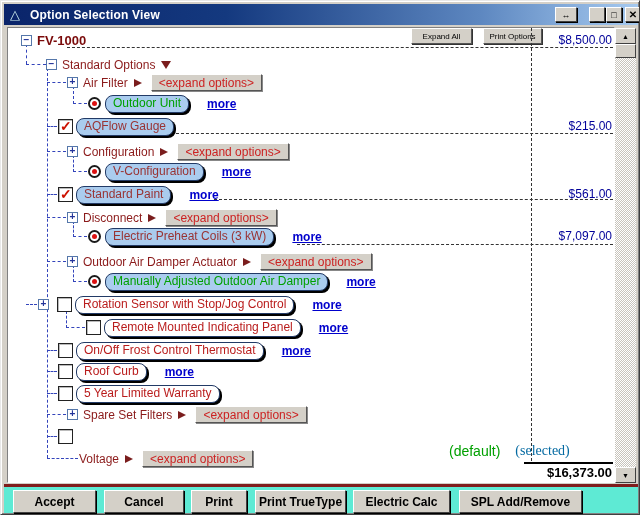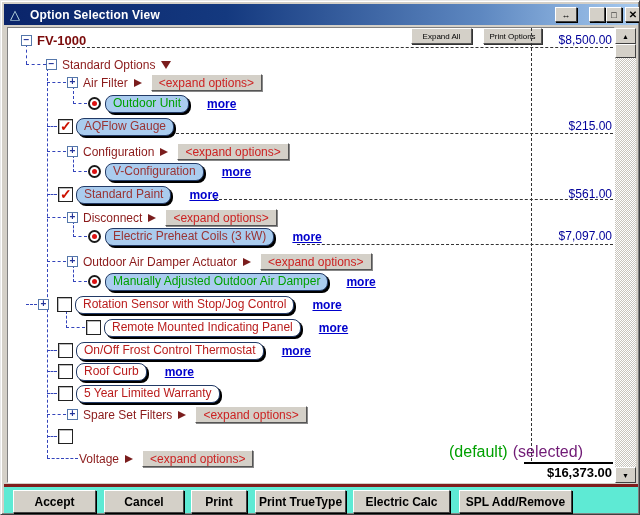--- a/index.html
+++ b/index.html
@@ -96,23 +96,23 @@
     line-height:15px;background:#aaccee;box-shadow:2px 2px 0 #000;cursor:default;}
   .state-default{color:#00a000;}
   .state-selected{color:#993333;}
   .state-available{color:#b91c1c;background:#fff;}
   .expandbtn{margin-left:9px;height:17px;background:#d4d0c8;color:#cc2222;font-size:12px;
     font-family:"Liberation Sans",sans-serif;border:1px solid;border-color:#fff #555 #555 #fff;
     box-shadow:1px 1px 0 #888;padding:0 7px;white-space:nowrap;}
   .more{margin-left:18px;color:#0000cc;text-decoration:underline;font-weight:bold;cursor:pointer;white-space:nowrap;}
   .price{position:absolute;right:2px;top:3px;color:#000099;font-size:12px;}
   
-  .legend{position:absolute;left:441px;top:415px;display:flex;gap:5px;font-size:16px;}
+  .legend{position:absolute;left:441px;top:415px;display:flex;gap:15px;font-size:14px;}
   .legend .ldefault{color:#00a000;}
-  .legend .lselected{color:#701a75;}
+  .legend .lselected{color:#0369a1;font-family:Liberation Serif, serif;}
   .total-rule{position:absolute;left:516px;top:434px;width:89px;height:2px;background:#000;}
   .total{position:absolute;right:2px;top:437px;font-size:13px;font-weight:bold;color:#000;}
   
   .vscroll{position:absolute;left:614px;top:27px;width:21px;height:455px;
     background-color:#c8c4bc;
     background-image:linear-gradient(45deg,#fff 25%,transparent 25%,transparent 75%,#fff 75%),
                      linear-gradient(45deg,#fff 25%,transparent 25%,transparent 75%,#fff 75%);
     background-size:2px 2px;background-position:0 0,1px 1px;}
   .sbtn{position:absolute;left:0;width:21px;height:16px;background:#d4d0c8;
     border:1px solid;border-color:#fff #404040 #404040 #fff;box-shadow:1px 1px 0 #000 inset 0 0;
@@ -125,21 +125,21 @@
   .footer{position:absolute;left:3px;top:483px;width:634px;height:29px;background:#5eead4;
     border-top:3px solid #7f1d1d;}
   .fbtn{position:absolute;top:3px;height:23px;background:#d4d0c8;color:#000;font-weight:bold;
     font-size:12px;font-family:"Liberation Sans",sans-serif;border:1px solid;
     border-color:#fff #404040 #404040 #fff;box-shadow:1px 1px 0 #000;padding:0;}
   #fb-accept{left:9px;width:83px;}
   #fb-cancel{left:100px;width:80px;}
   #fb-print{left:187px;width:56px;}
   #fb-print-truetype{left:251px;width:91px;}
   #fb-electric-calc{left:349px;width:97px;}
-  #fb-spl-add-remove{left:455px;width:113px;}
+  #fb-spl-add-remove{left:455px;width:123px;}
 </style>
 </head>
 <body>
 
 <div class="window">
 
   <div class="titlebar">
     <span class="app-icon">△</span>
     <span class="title-text">Option Selection View</span>
     <button class="tbtn tb-resize">↔</button>

